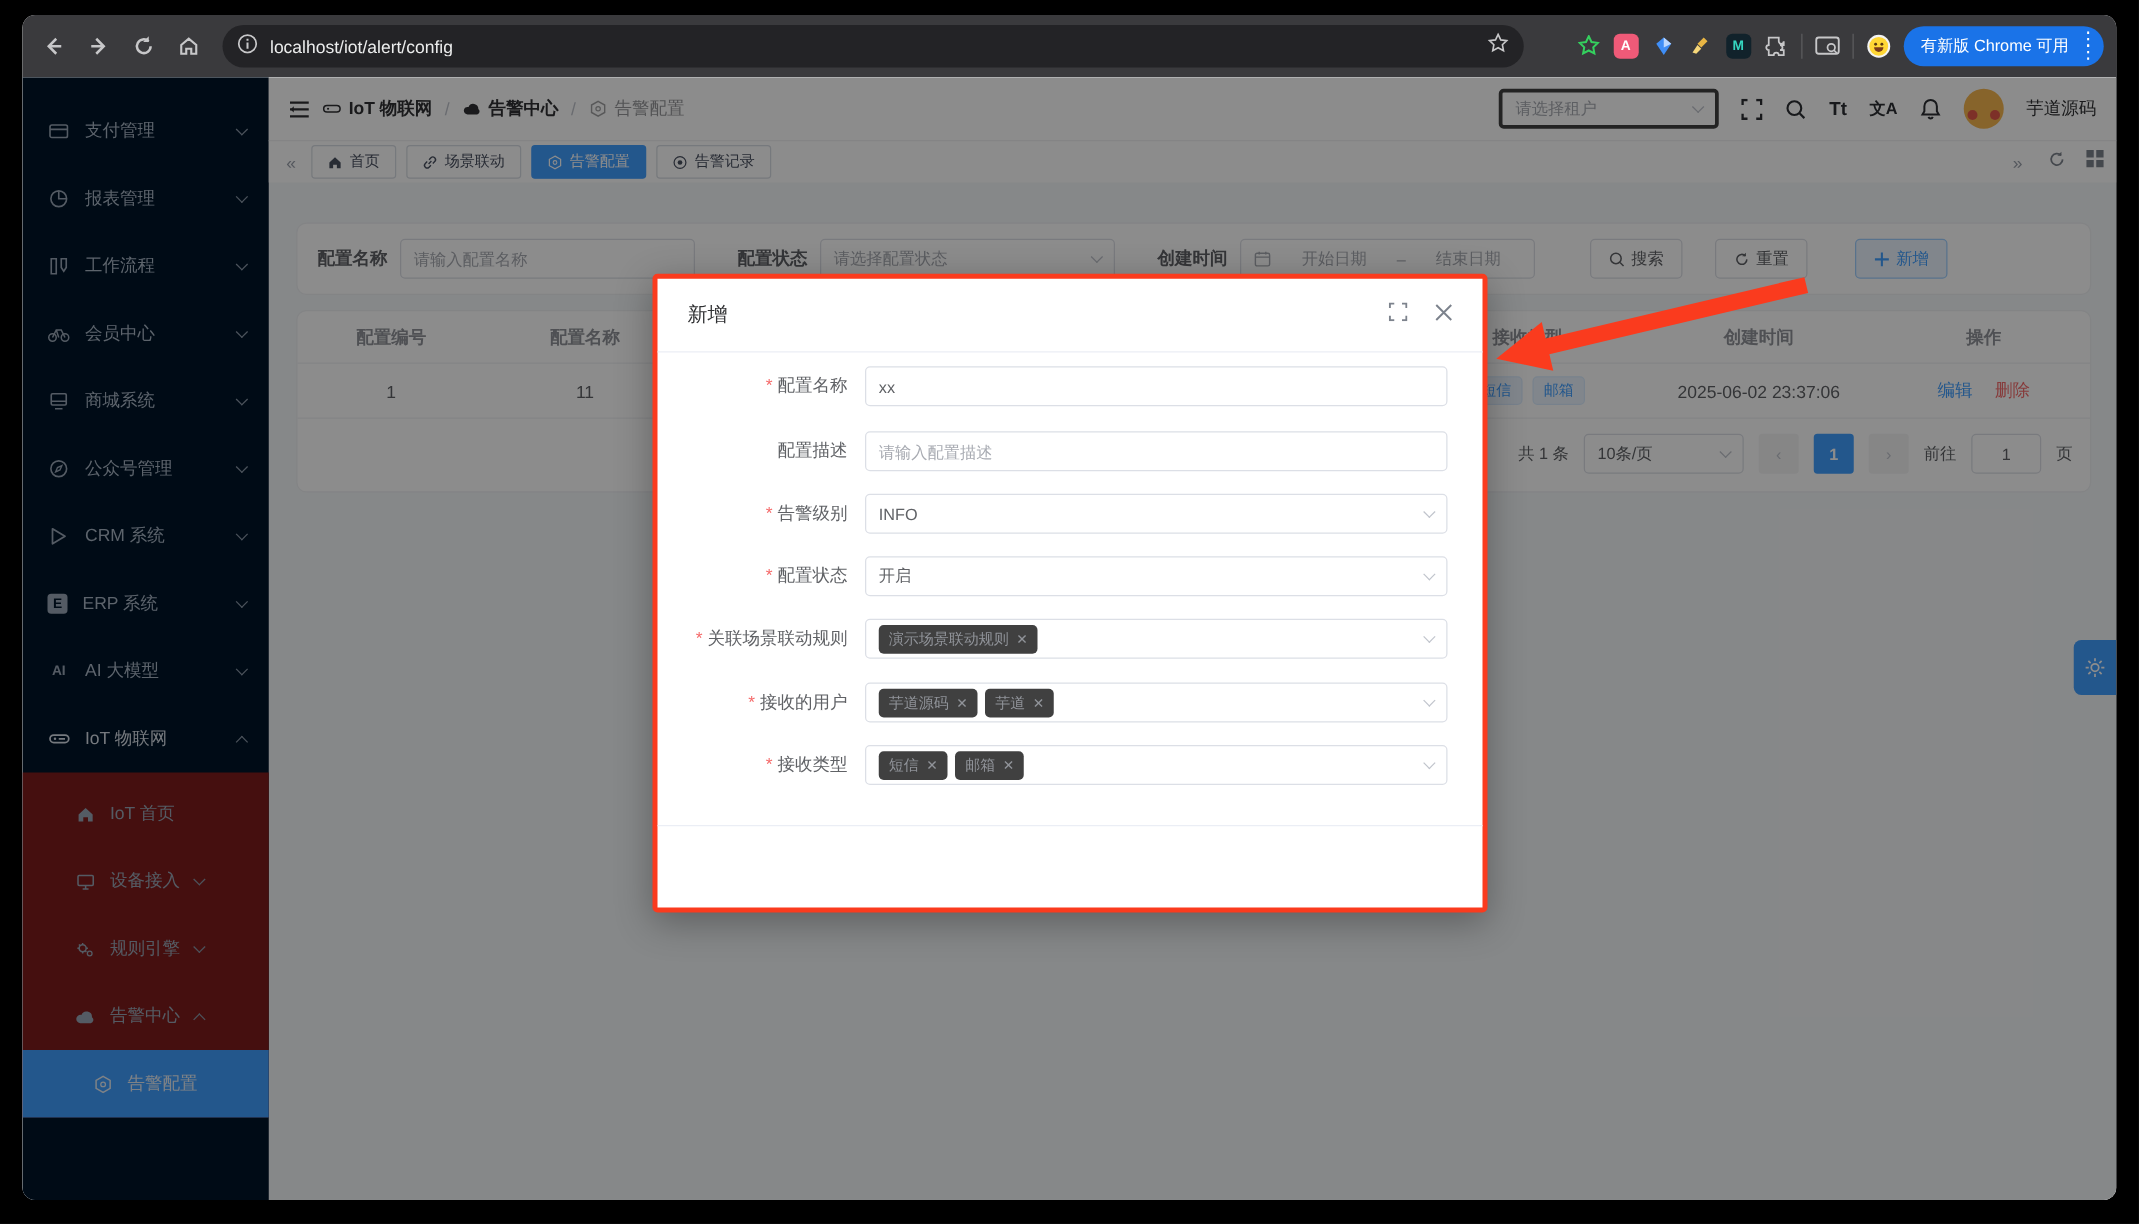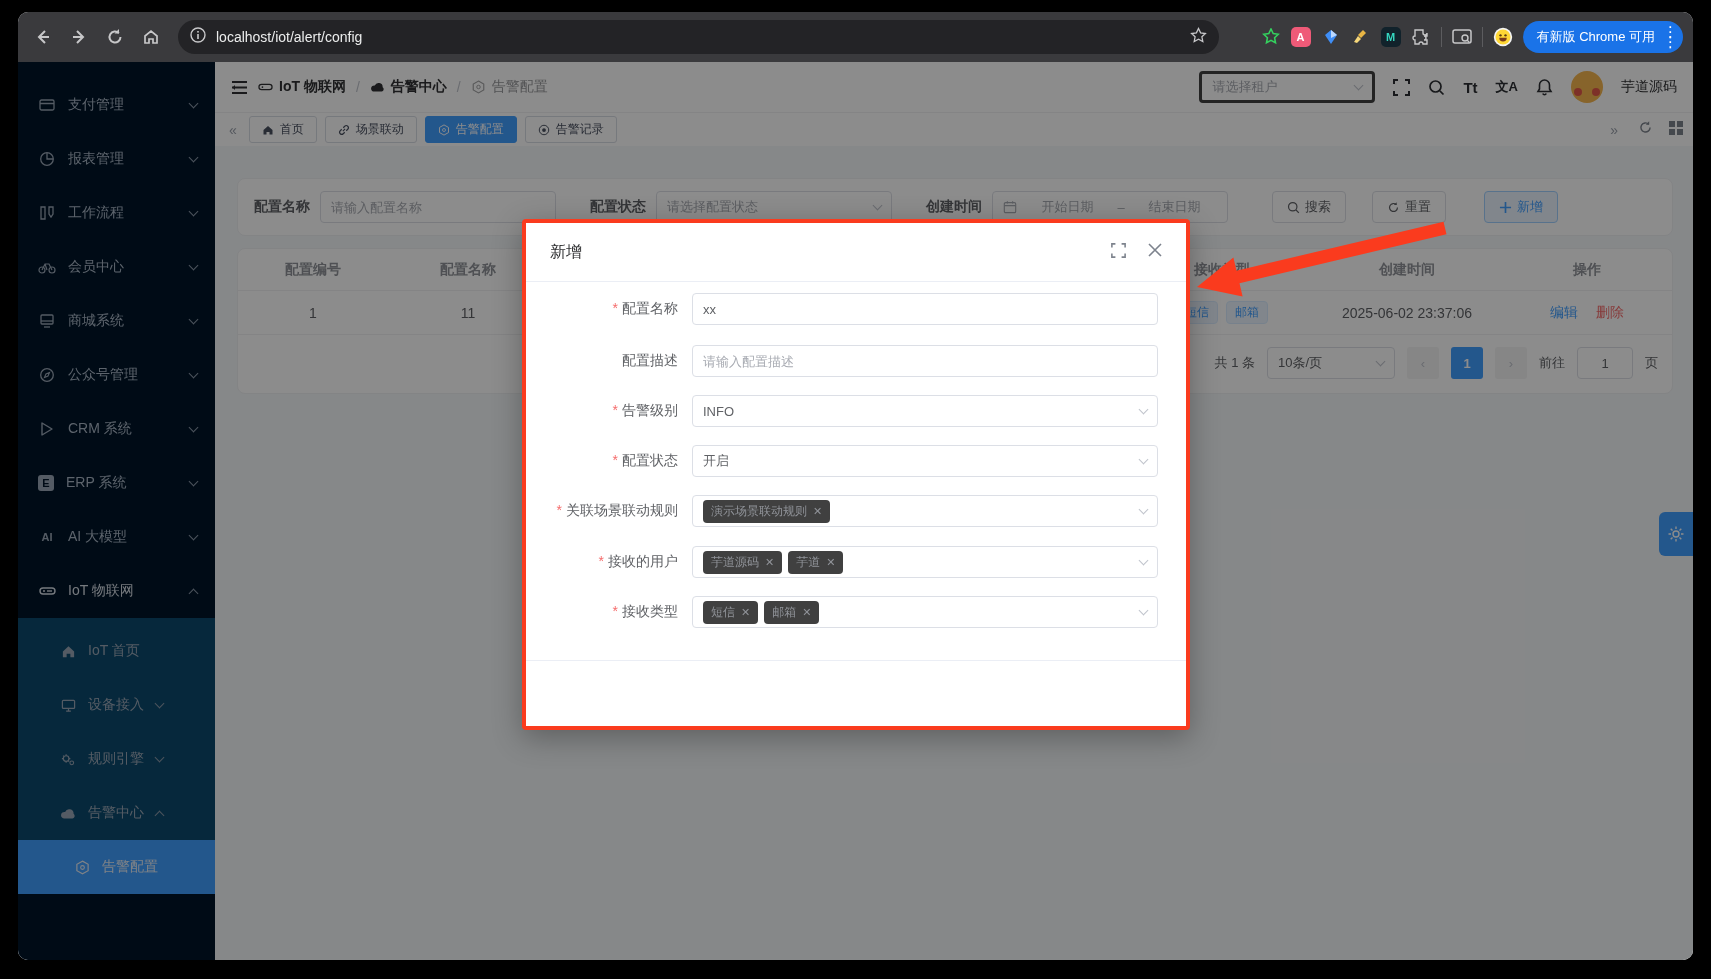--- a/index.html
+++ b/index.html
@@ -24,21 +24,21 @@
   .page { position:absolute; left:0; top:50px; width:1675px; height:898px; background:#f5f7f9; }
 
   
   .sidebar { position:absolute; left:0; top:0; width:197px; height:100%; background:#001529; color:#a9b6c5; }
   .logo-row { height:52px; display:flex; align-items:center; gap:10px; padding:0 14px; }
   .logo-title { color:#fff; font-size:15px; font-weight:bold; white-space:nowrap; }
   .menu { padding-top:16px; }
   .menu-item { height:54px; display:flex; align-items:center; padding:0 18px 0 20px; gap:12px; font-size:14px; cursor:pointer; }
   .menu-item .mi-ic { width:18px; display:flex; justify-content:center; color:#9aa7b6; flex:0 0 auto; }
   .menu-item .mi-label { flex:1 1 auto; white-space:nowrap; }
-  .submenu { background:#0c4a6e; padding:6px 0 0 0; }
+  .submenu { background:#7f1d1d; padding:6px 0 0 0; }
   .sub-item { height:54px; display:flex; align-items:center; padding:0 18px 0 42px; gap:12px; font-size:14px; color:#9aa7b6; cursor:pointer; }
   .sub-item .mi-ic { width:16px; display:flex; justify-content:center; }
   .sub-item.active { background:#409eff; color:#e6edf5; padding-left:56px; }
   .chev { width:7px; height:7px; border-right:1.4px solid #8b98a8; border-bottom:1.4px solid #8b98a8; transform:rotate(45deg); flex:0 0 auto; margin-top:-3px; }
   .chev.up { transform:rotate(-135deg); margin-top:4px; }
 
   
   .app-header { position:absolute; left:197px; top:0; right:0; height:50px; background:#fff; display:flex; align-items:center; padding:0 16px; gap:10px; }
   .crumb { display:flex; align-items:center; gap:6px; font-size:14px; color:#303133; }
   .crumb .sep { color:#c0c4cc; margin:0 4px; }

